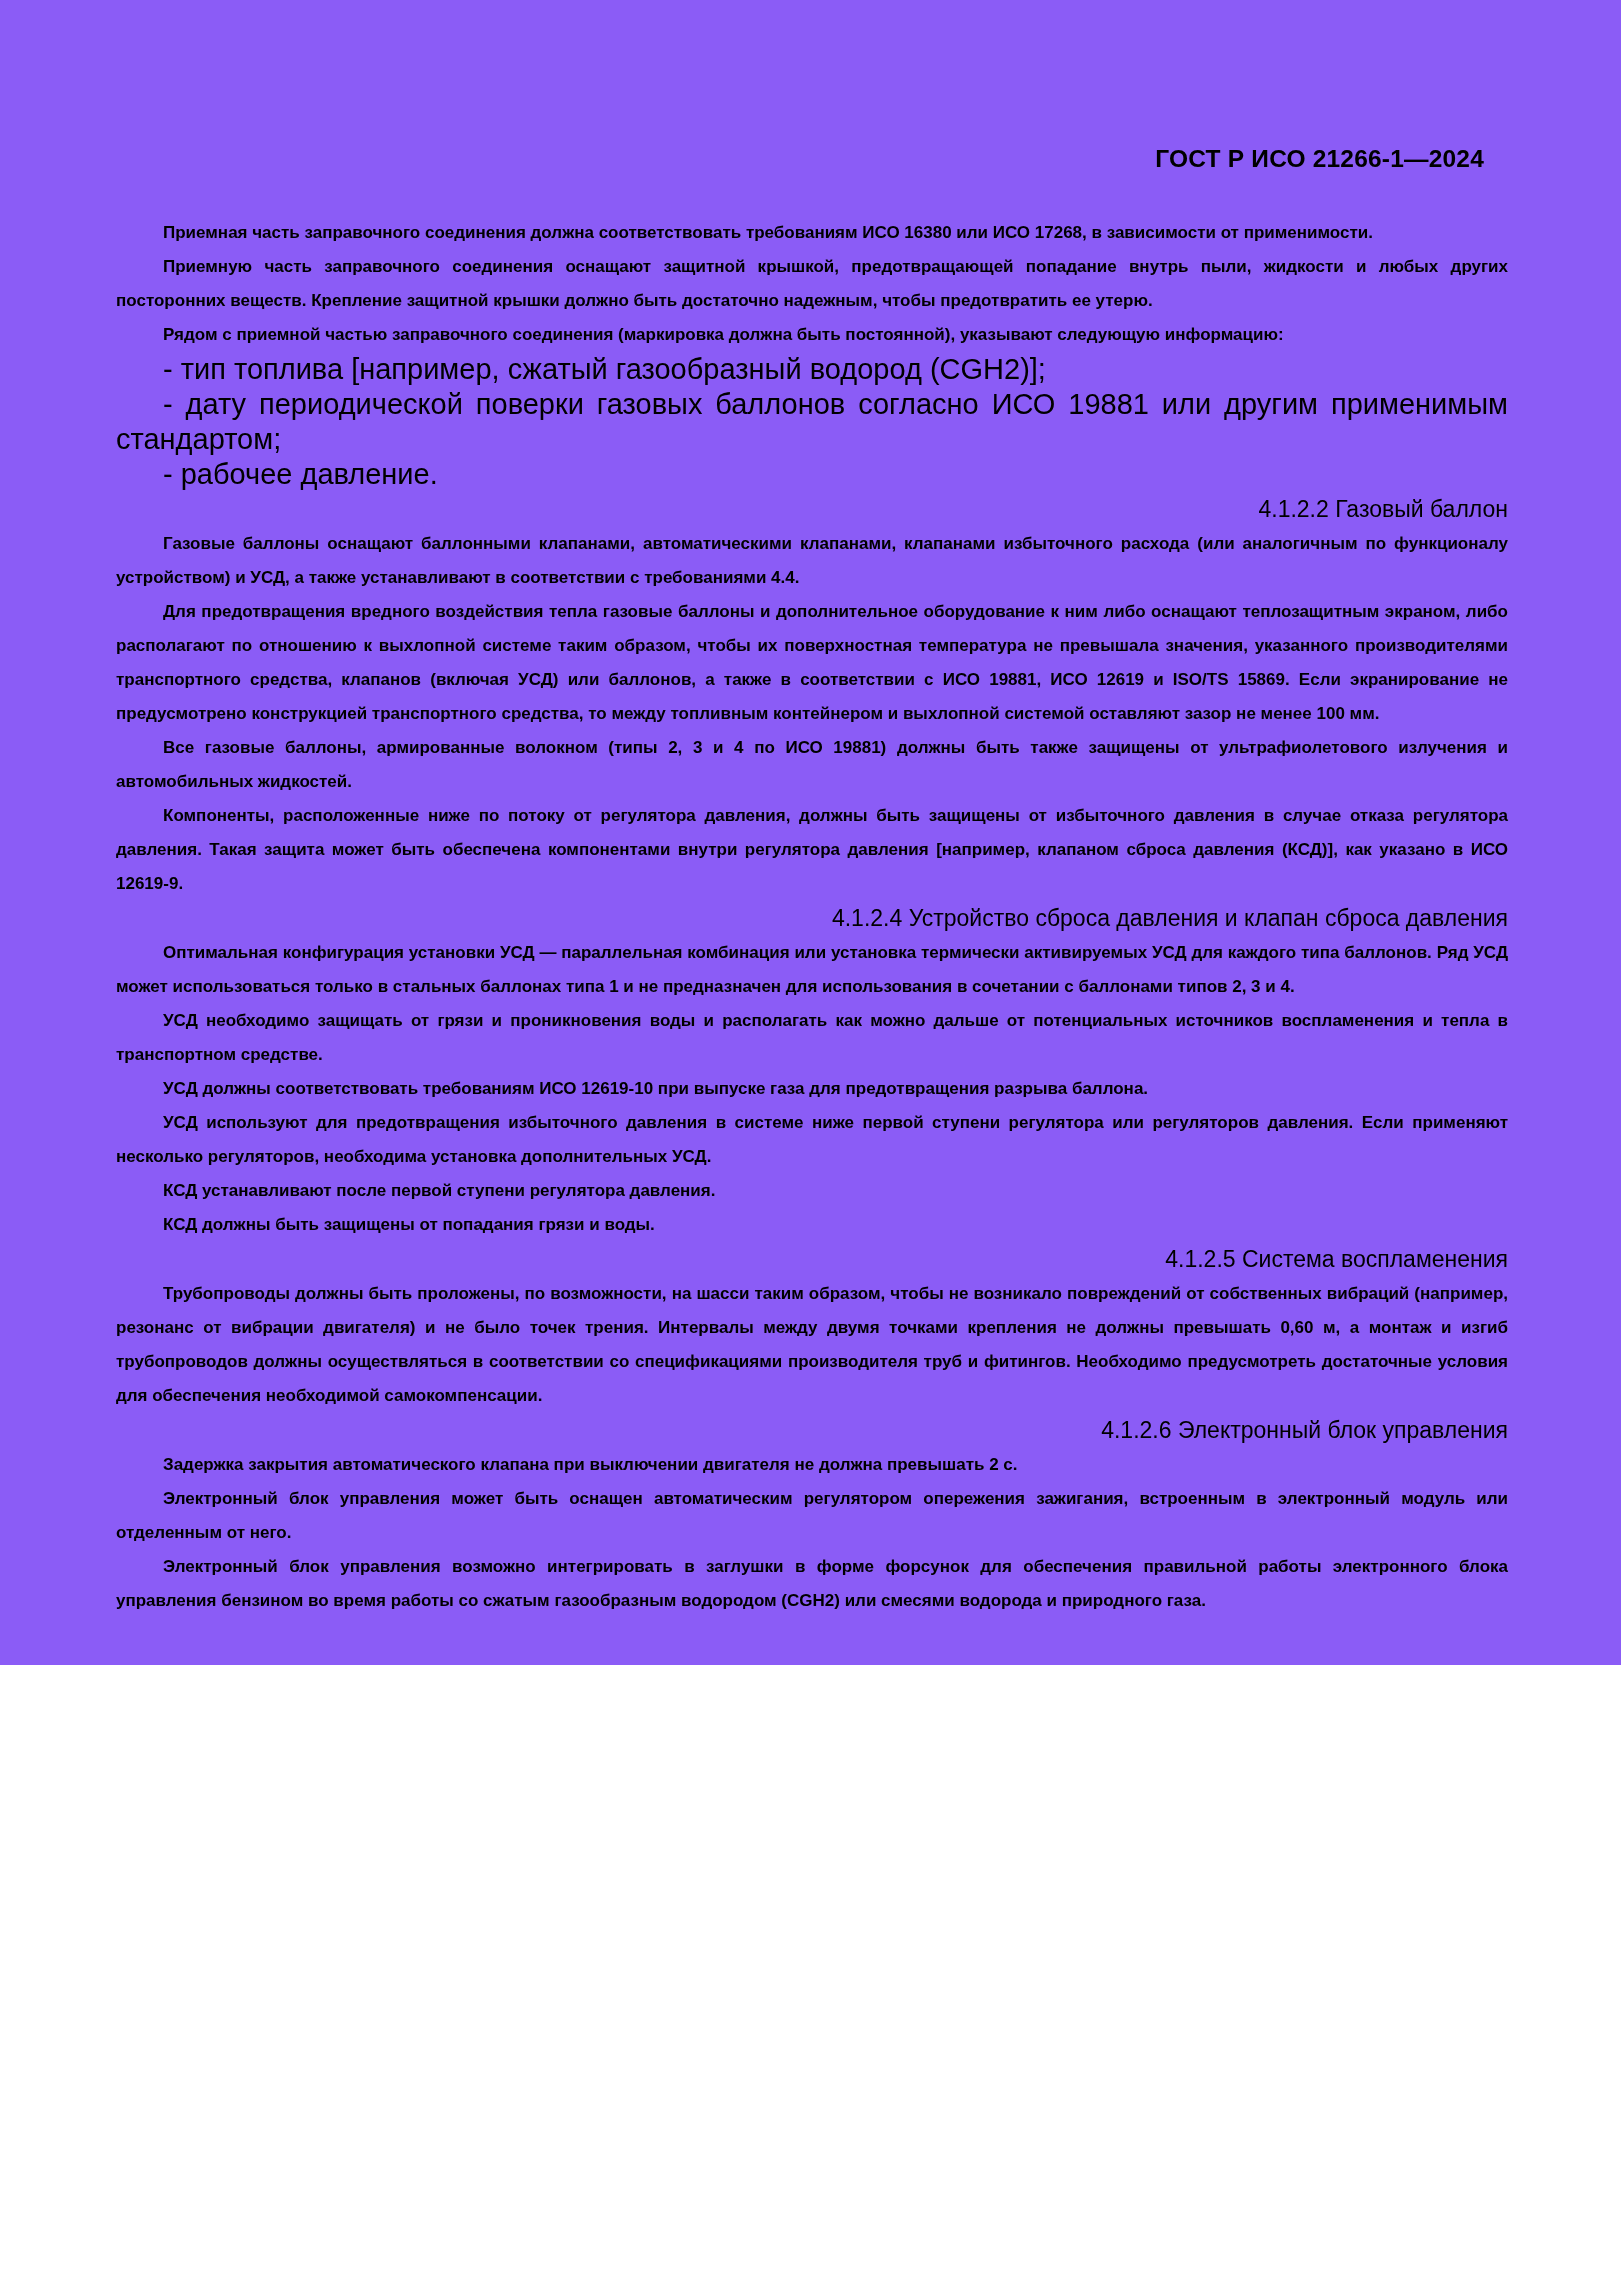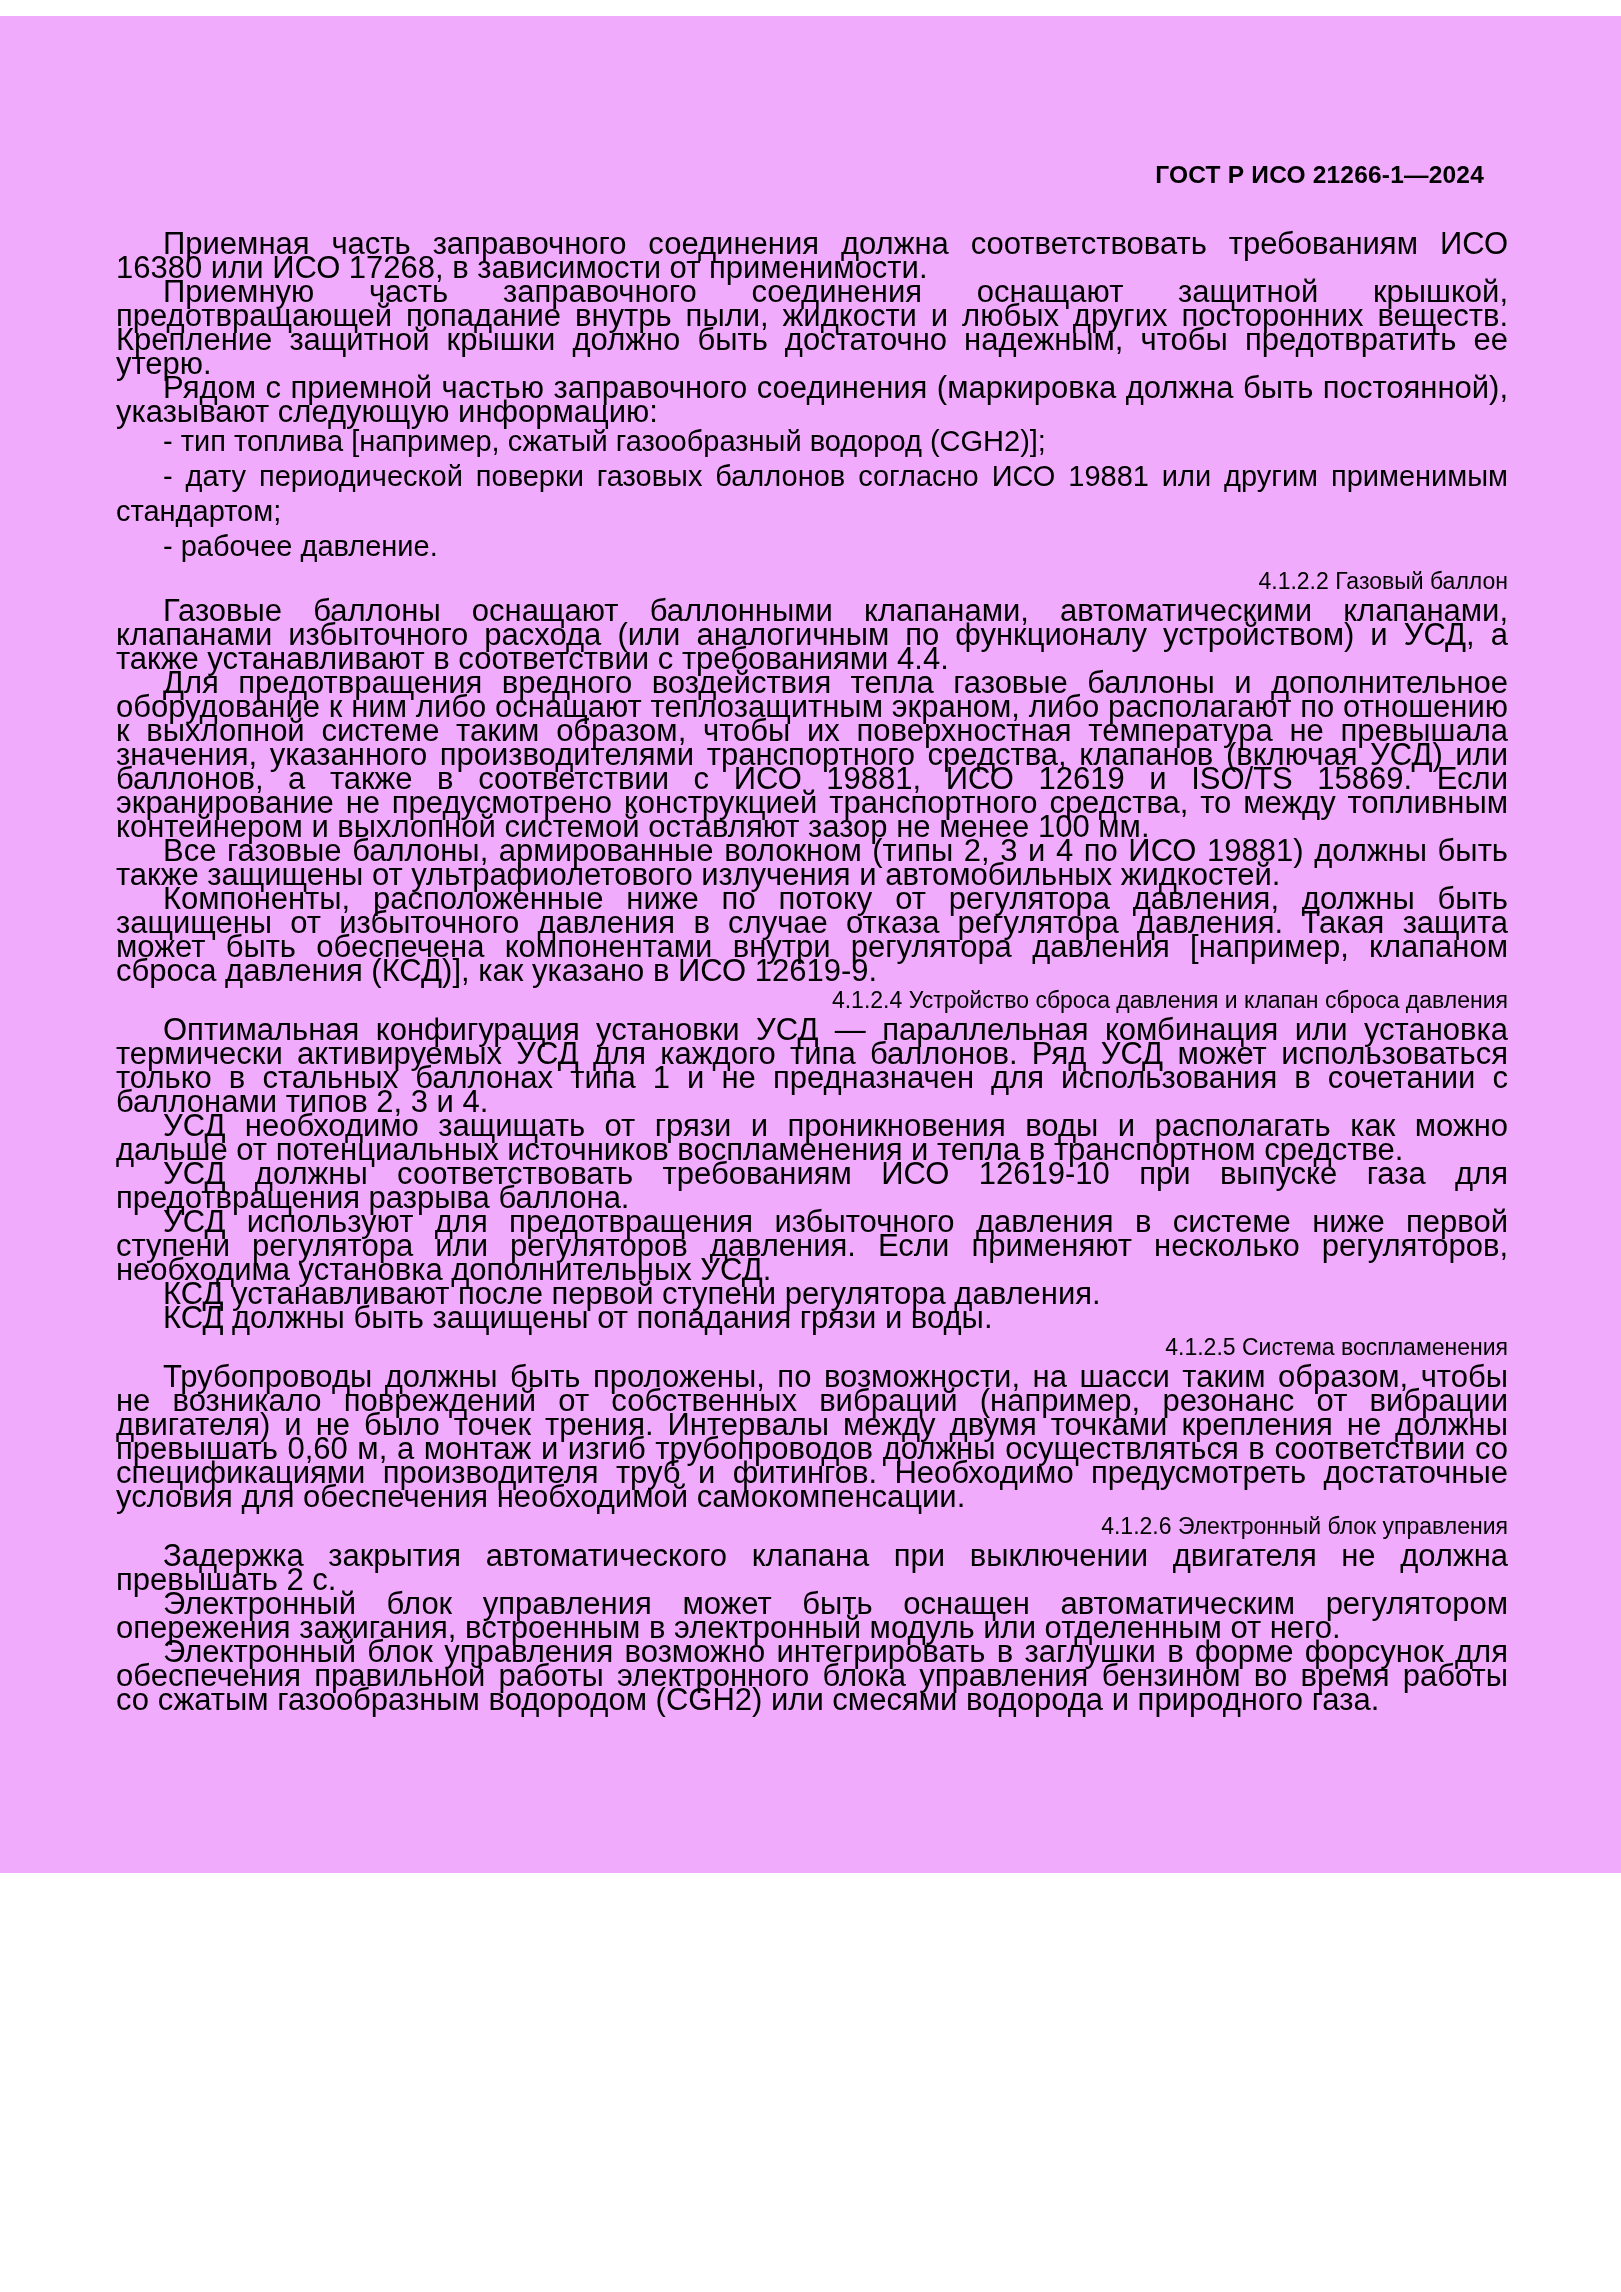--- a/index.html
+++ b/index.html
@@ -7,48 +7,49 @@
     padding: 0;
     background: #ffffff;
   }
   body {
     font-family: "Liberation Sans", sans-serif;
     color: #000000;
   }
   .page {
     position: relative;
     width: 1621px;
-    height: 1857px;
-    background: #f0abfc;
-    margin: 16px auto;
+    height: 1665px;
+    background: #8b5cf6;
+    margin: 0 auto;
     overflow: hidden;
   }
   .header {
     position: absolute;
     top: 145px;
     right: 137px;
     font-size: 24.5px;
     font-weight: bold;
     letter-spacing: 0.2px;
     white-space: nowrap;
   }
   .content {
     position: absolute;
     top: 216px;
     left: 116px;
     width: 1392px;
   }
   p.para {
     margin: 0;
-    font-size: 31px;
-    line-height: 24px;
+    font-size: 17px;
+    line-height: 34px;
     text-align: justify;
     text-justify: inter-word;
     text-indent: 47px;
     hyphens: manual;
+    font-weight: bold;
   }
   p.heading {
     margin: 0;
     font-size: 23px;
     line-height: 35px;
     text-indent: 47px;
     text-align: right;
   }
   p.dash {
     margin: 0;

